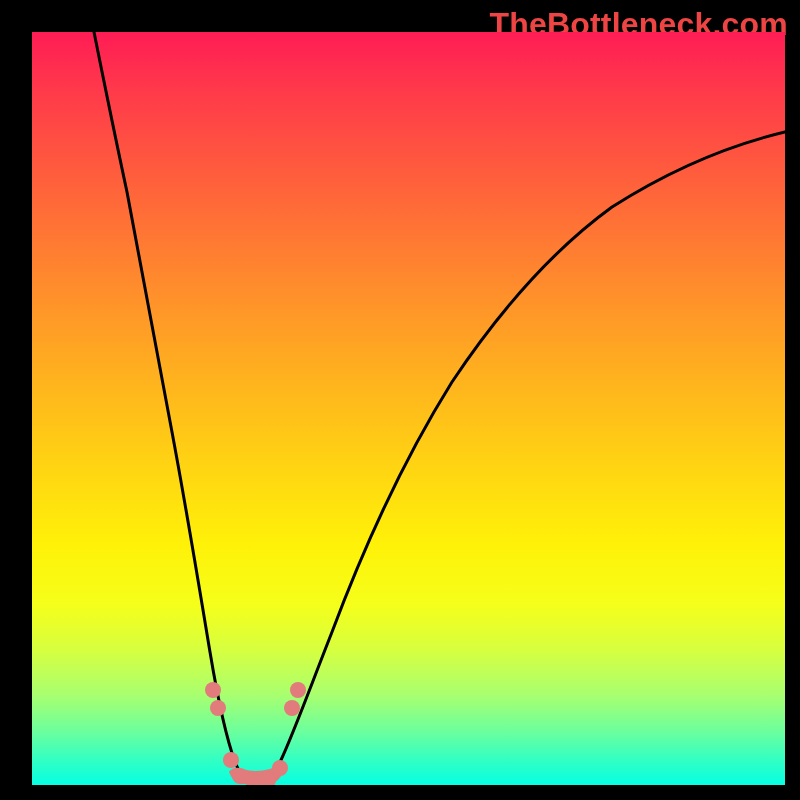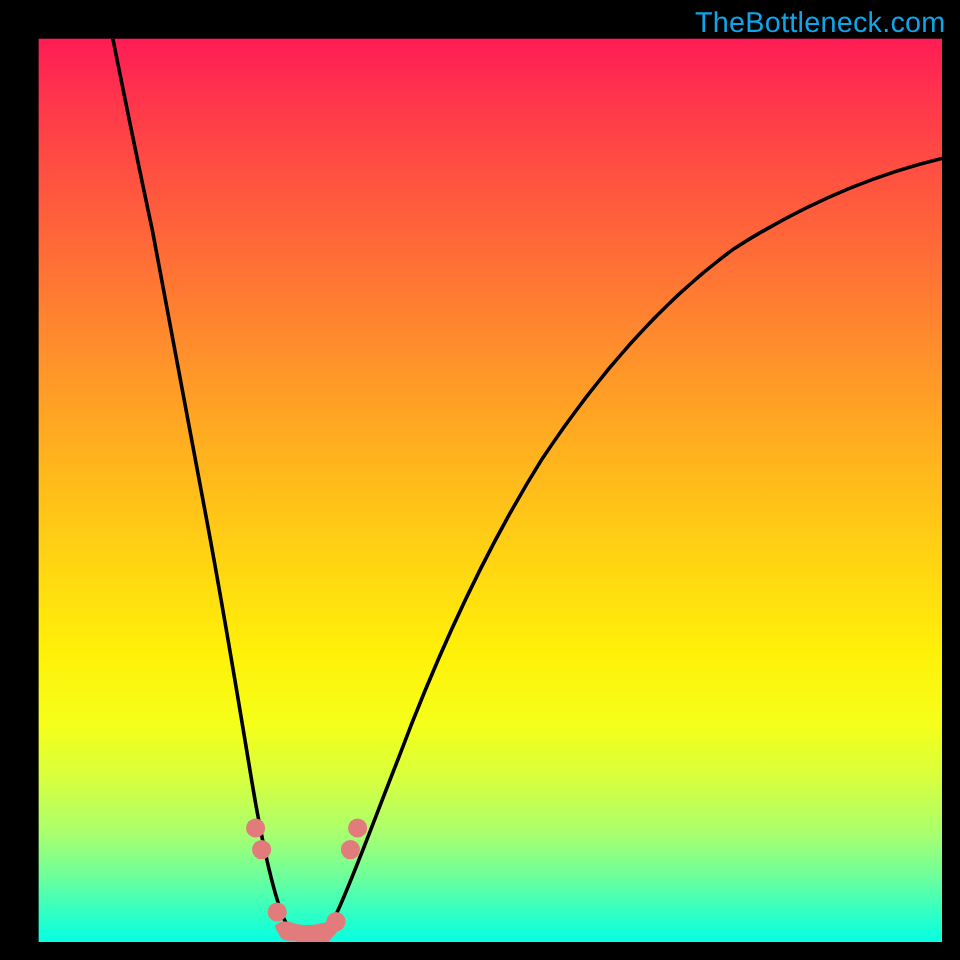--- a/index.html
+++ b/index.html
@@ -16,23 +16,23 @@
     left: 0;
     top: 0;
     width: 800px;
     height: 800px;
     background: #000;
   }
   .watermark {
     position: absolute;
     top: 6px;
     right: 12px;
-    color: #0ea5e9;
-    font-size: 24px;
-    font-weight: 400;
+    color: #ef4444;
+    font-size: 32px;
+    font-weight: 700;
     letter-spacing: 0.2px;
     user-select: none;
   }
   .plot-area {
     position: absolute;
     left: 32px;
     top: 32px;
     width: 753px;
     height: 753px;
     overflow: hidden;

